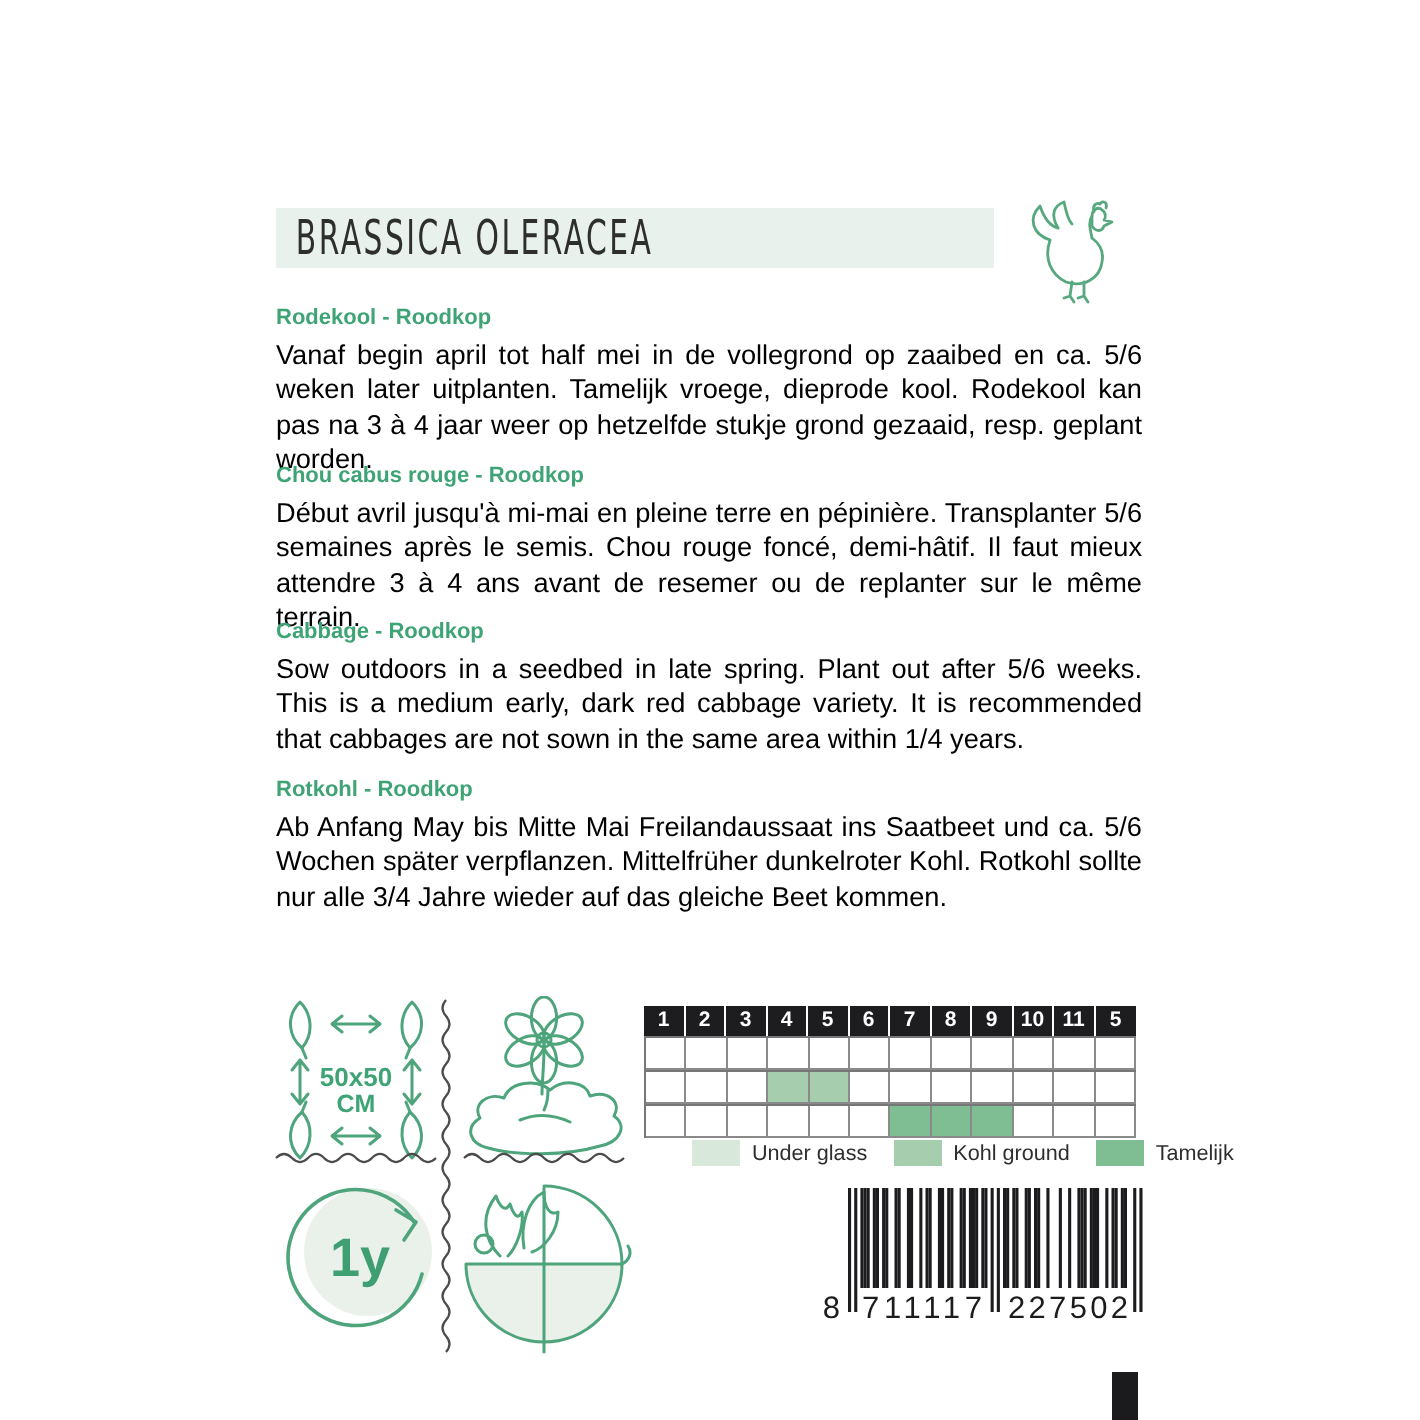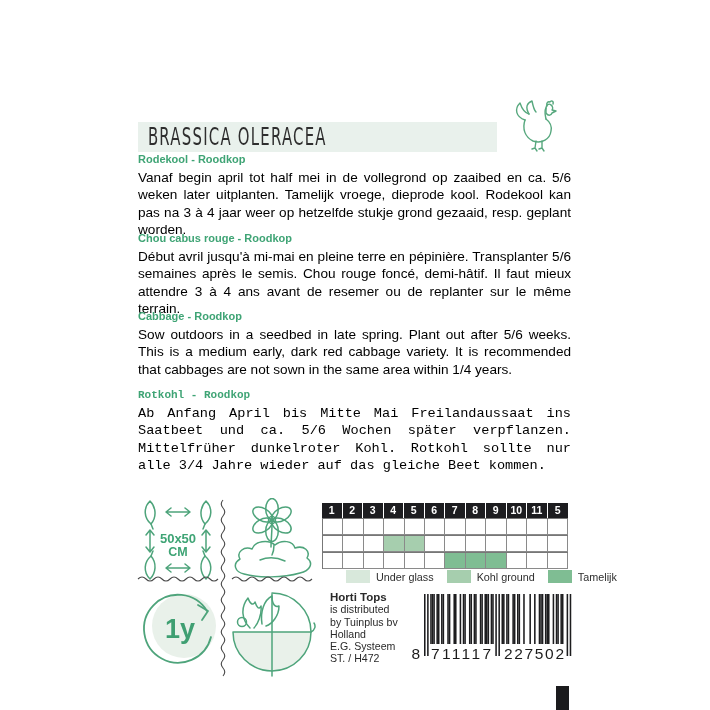--- a/index.html
+++ b/index.html
@@ -1,31 +1,31 @@
 <!DOCTYPE html>
 <html><head>
 <meta charset="utf-8">
 <style>
   html,body{margin:0;padding:0;background:#ffffff;}
   .page{position:relative;width:710px;height:710px;background:#ffffff;overflow:hidden;
         font-family:"Liberation Sans",sans-serif;}
 
   
-  .band{position:absolute;left:138px;top:122px;width:359px;height:30px;background:#e9f1ec;
+  .band{position:absolute;left:138px;top:104px;width:359px;height:30px;background:#e9f1ec;
         display:flex;align-items:center;}
   .band-title{display:inline-block;transform:scaleX(0.62);transform-origin:left center;
         font-family:"DejaVu Sans",sans-serif;font-size:24px;letter-spacing:2px;
         color:#2e2e2e;white-space:nowrap;padding-left:16px;}
   .rooster{position:absolute;left:512px;top:100px;}
 
   
   .sec{position:absolute;left:138px;width:433px;}
   .sec h3{margin:0 0 4px 0;font-size:11px;font-weight:bold;color:#3fa475;}
   .sec p{margin:0;font-size:13.6px;line-height:17.4px;color:#000000;text-align:justify;}
-  .sec-nl{top:153px;} .sec-fr{top:232px;} .sec-en{top:310px;} .sec-de{top:389px;font-family:Liberation Mono, monospace;}
+  .sec-nl{top:153px;} .sec-fr{top:232px;} .sec-en{top:310px;} .sec-de{top:389px;}
 
   
   .icon-abs{position:absolute;}
   .wavy{position:absolute;}
 
   
   .cal{position:absolute;left:322px;top:503px;width:246px;}
   .cal-header{display:grid;grid-template-columns:repeat(12,1fr);}
   .cal-header div{background:#1d1d20;color:#ffffff;font-size:10.5px;font-weight:bold;
         text-align:center;height:15px;line-height:15px;border-right:1px solid #ffffff;box-sizing:border-box;}
@@ -71,21 +71,21 @@
   <div class="sec sec-fr">
     <h3>Chou cabus rouge - Roodkop</h3>
     <p>Début avril jusqu'à mi-mai en pleine terre en pépinière. Transplanter 5/6 semaines après le semis. Chou rouge foncé, demi-hâtif. Il faut mieux attendre 3 à 4 ans avant de resemer ou de replanter sur le même terrain.</p>
   </div>
   <div class="sec sec-en">
     <h3>Cabbage - Roodkop</h3>
     <p>Sow outdoors in a seedbed in late spring. Plant out after 5/6 weeks. This is a medium early, dark red cabbage variety. It is recommended that cabbages are not sown in the same area within 1/4 years.</p>
   </div>
   <div class="sec sec-de">
     <h3>Rotkohl - Roodkop</h3>
-    <p>Ab Anfang April bis Mitte Mai Freilandaussaat ins Saatbeet und ca. 5/6 Wochen später verpflanzen. Mittelfrüher dunkelroter Kohl. Rotkohl sollte nur alle 3/4 Jahre wieder auf das gleiche Beet kommen.</p>
+    <p>Ab Anfang May bis Mitte Mai Freilandaussaat ins Saatbeet und ca. 5/6 Wochen später verpflanzen. Mittelfrüher dunkelroter Kohl. Rotkohl sollte nur alle 3/4 Jahre wieder auf das gleiche Beet kommen.</p>
   </div>
 
   <svg class="icon-abs" style="left:136px;top:498px" width="84" height="84" viewBox="0 0 84 84">
     <g fill="none" stroke="#4ea47b" stroke-width="1.5" stroke-linecap="round" stroke-linejoin="round">
       <g transform="translate(4,2)">
           <path d="M10,1 C16,7 17,17 11,24 C4,18 3,8 10,1 Z"></path>
           <path d="M11,24 L13,29"></path>
         </g>
       <g transform="translate(80,2) scale(-1,1)">
           <path d="M10,1 C16,7 17,17 11,24 C4,18 3,8 10,1 Z"></path>
@@ -226,28 +226,20 @@
       <div class="item">
         <div class="sw" style="background: rgb(166, 206, 174);"></div>
         <span>Kohl ground</span>
       </div>
       <div class="item">
         <div class="sw" style="background: rgb(127, 189, 147);"></div>
         <span>Tamelijk</span>
       </div>
     </div>
 
-  <div class="dist" id="dist-lines">
-      <div>Horti Tops</div>
-      <div>is distributed</div>
-      <div>by Tuinplus bv</div>
-      <div>Holland</div>
-      <div>E.G. Systeem</div>
-      <div>ST. / H472</div>
-    </div>
 
   <svg class="barcode" width="170" height="70" viewBox="0 0 170 70">
     <g id="bars" fill="#1c1c1e">
         <rect x="20.00" y="2" width="1.55" height="62"></rect>
         <rect x="23.10" y="2" width="1.55" height="62"></rect>
         <rect x="26.20" y="2" width="1.55" height="50"></rect>
         <rect x="27.75" y="2" width="1.55" height="50"></rect>
         <rect x="29.30" y="2" width="1.55" height="50"></rect>
         <rect x="32.40" y="2" width="1.55" height="50"></rect>
         <rect x="33.95" y="2" width="1.55" height="50"></rect>

